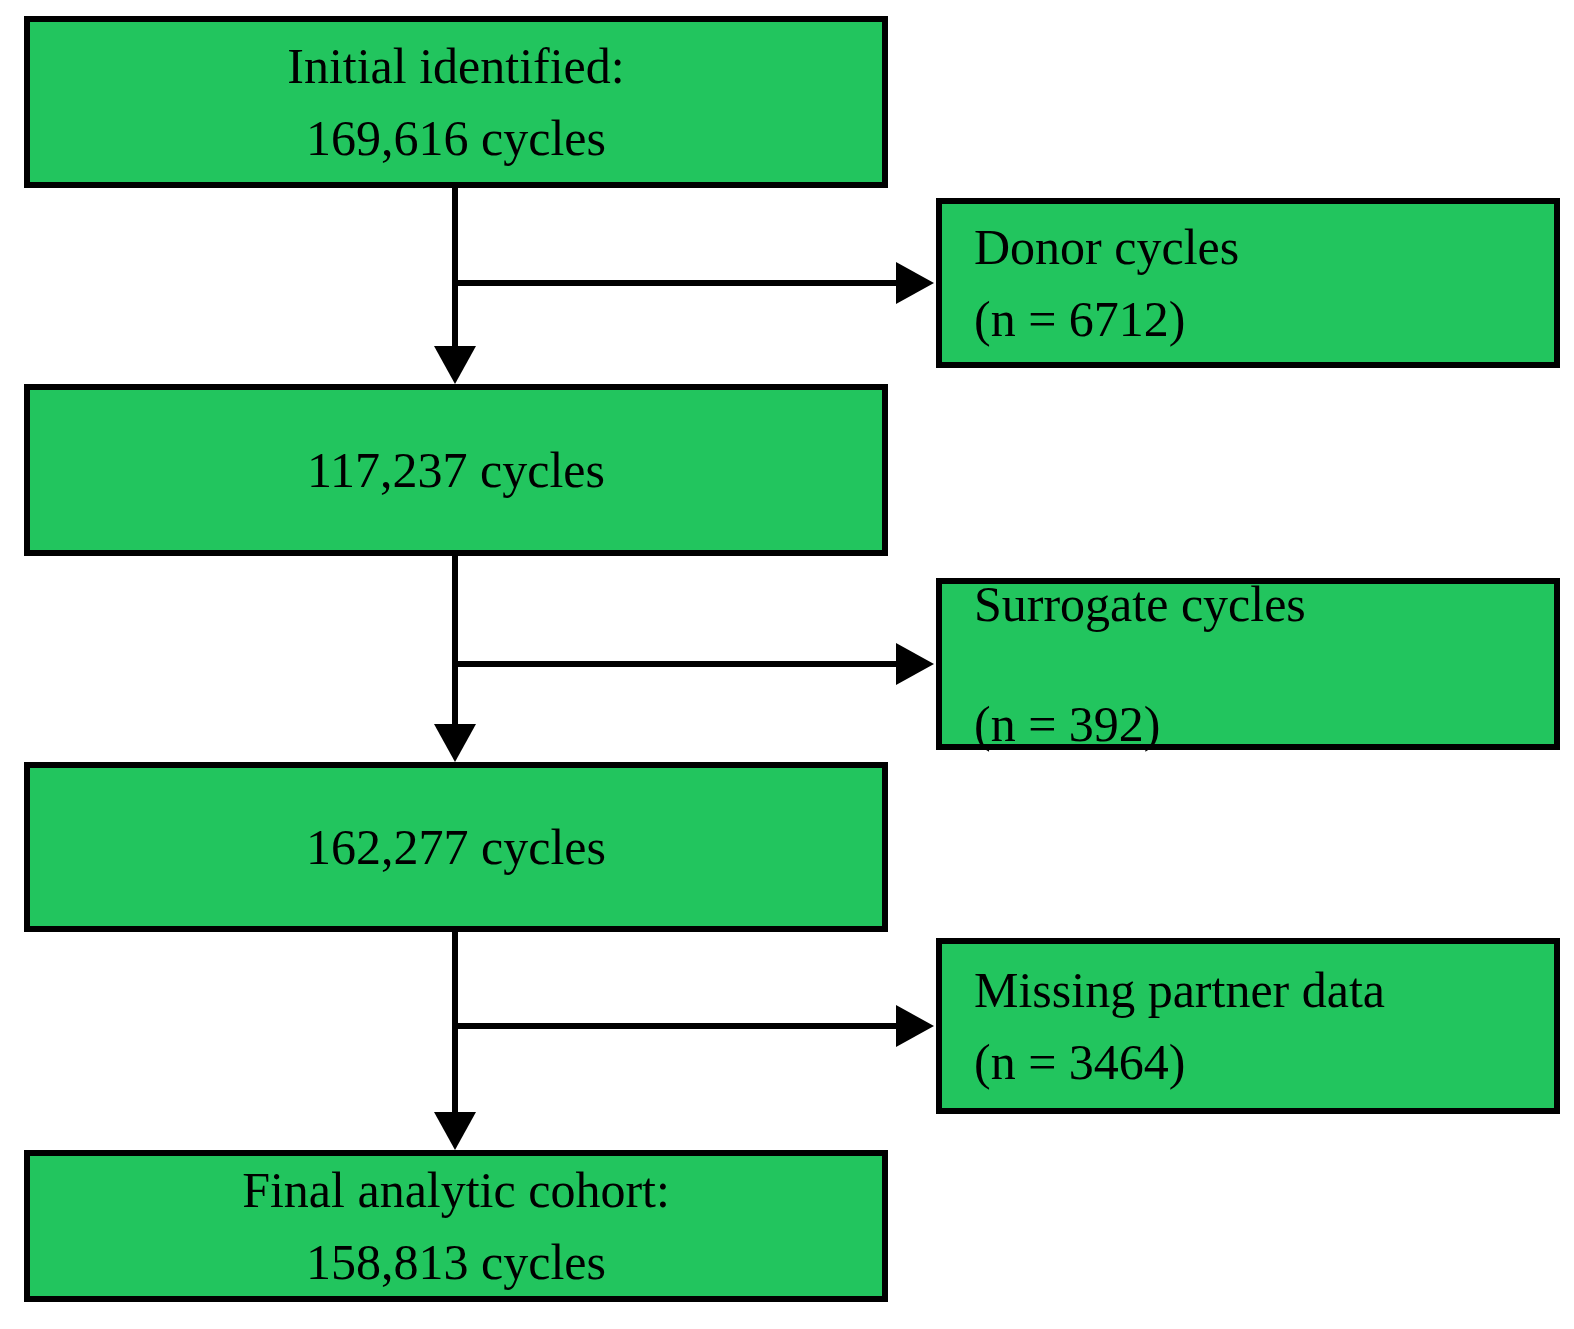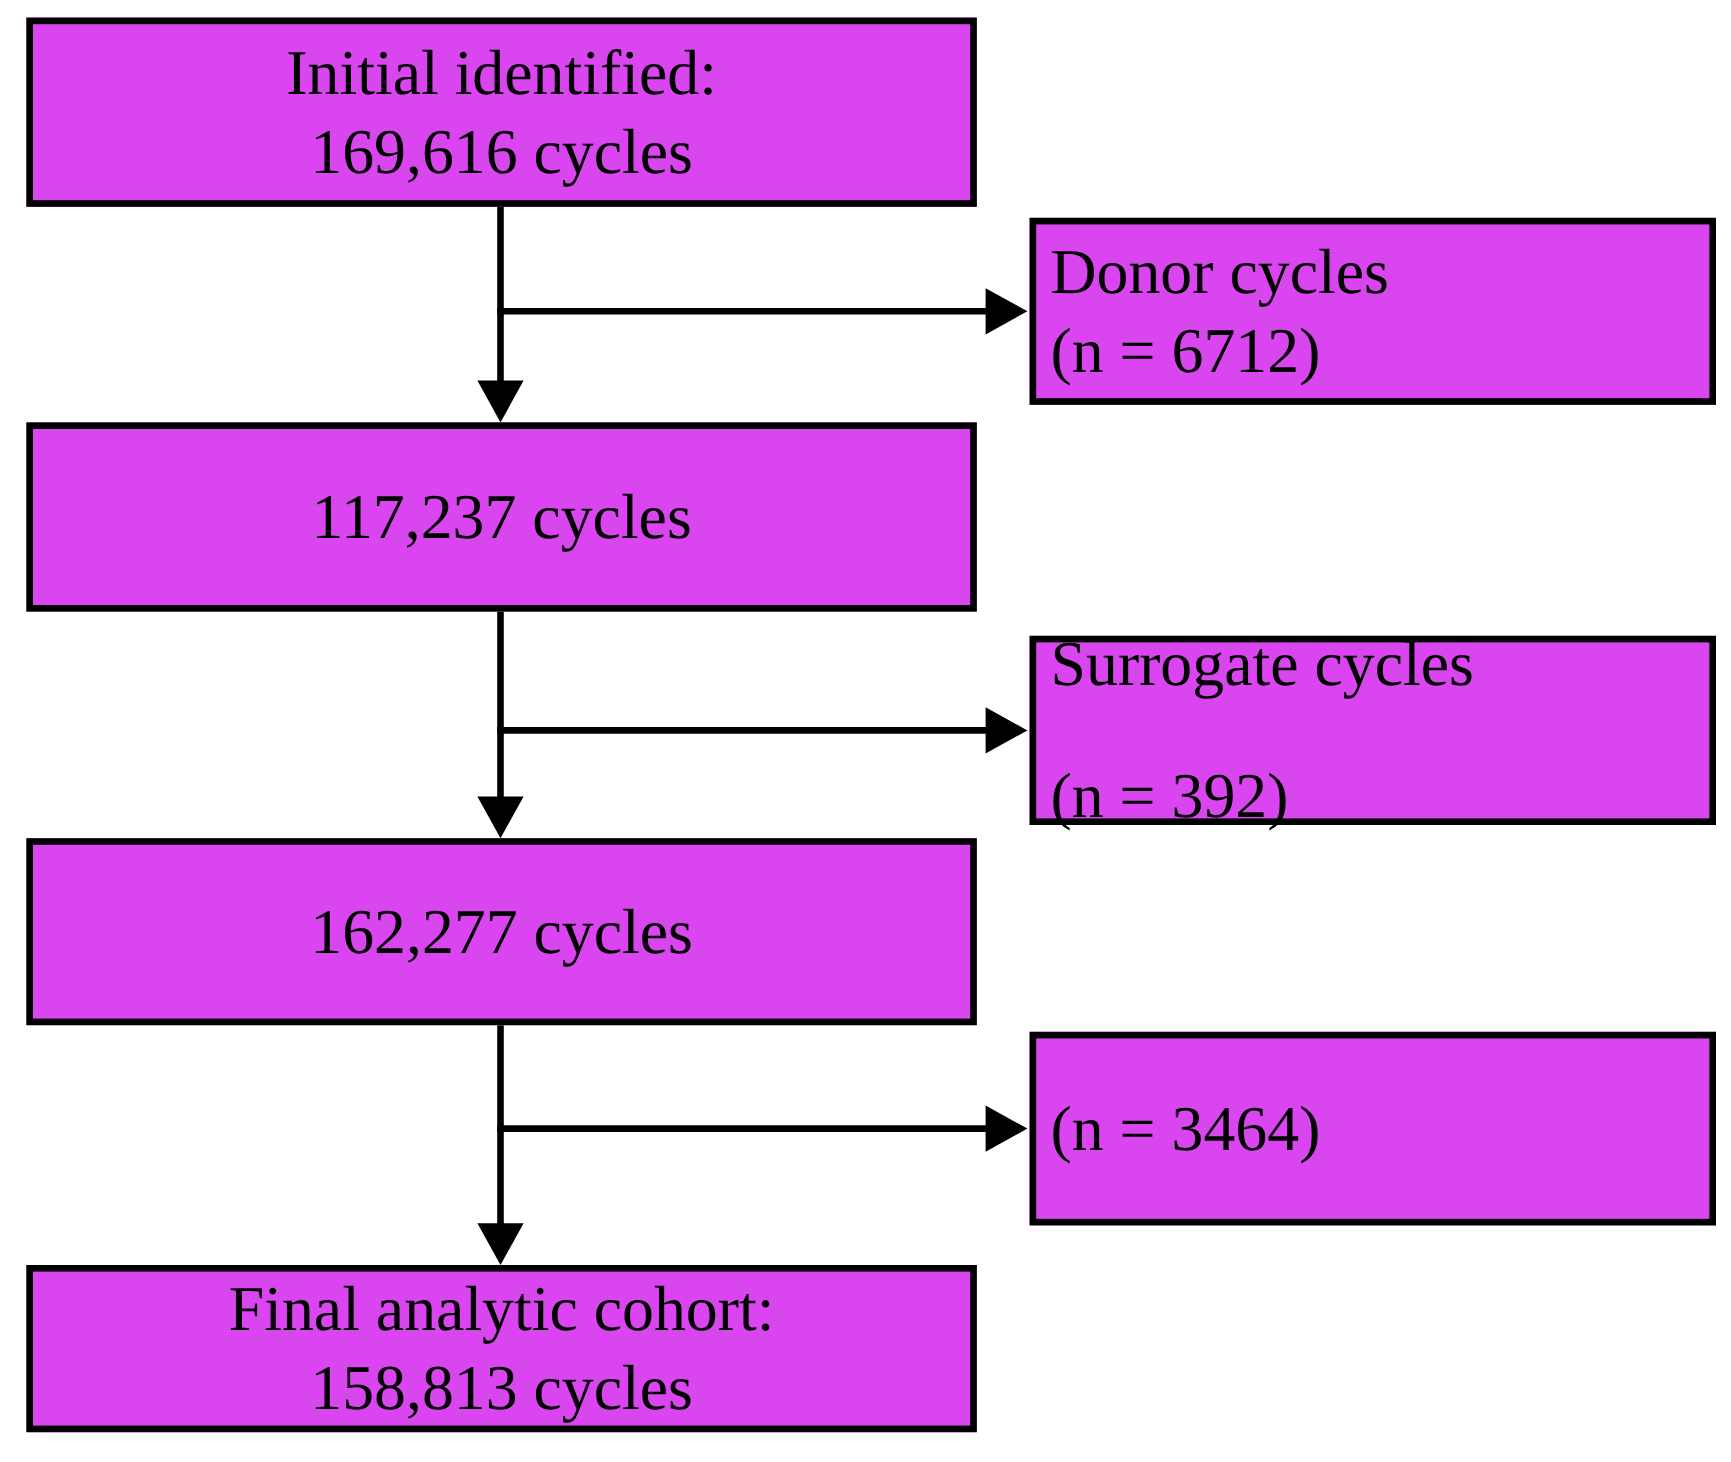--- a/index.html
+++ b/index.html
@@ -20,37 +20,37 @@
     position: absolute;
     left: 0;
     top: 0;
     width: 1574px;
     height: 1329px;
   }
   .box {
     position: absolute;
     box-sizing: border-box;
     border: 6px solid #000000;
-    background: #d946ef;
+    background: #22c55e;
     display: flex;
     flex-direction: column;
     justify-content: center;
-    font-size: 58px;
+    font-size: 50px;
     line-height: 72px;
   }
   .box.main {
     left: 24px;
     width: 864px;
     text-align: center;
   }
   .box.side {
     left: 936px;
     width: 624px;
     text-align: left;
-    padding-left: 13px;
+    padding-left: 32px;
   }
   .box .line {
     white-space: nowrap;
   }
   
   .b1 { top: 16px;   height: 172px; }
   .b2 { top: 384px;  height: 172px; }
   .b3 { top: 762px;  height: 170px; }
   .b4 { top: 1150px; height: 152px; justify-content: center; }
   
@@ -115,16 +115,17 @@
     <div class="line">Donor cycles</div>
     <div class="line">(n = 6712)</div>
   </div>
 
   <div class="box side r2">
     <div class="line">Surrogate cycles</div>
     <div class="line">(n = 392)</div>
   </div>
 
   <div class="box side r3">
+    <div class="line">Missing partner data</div>
     <div class="line">(n = 3464)</div>
   </div>
 
 </div>
 
 </body></html>

